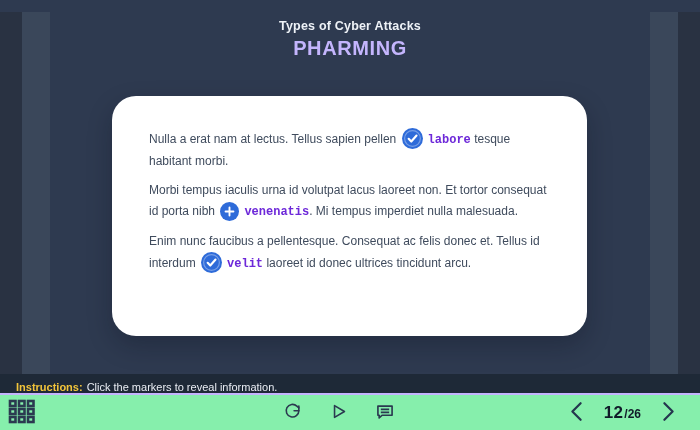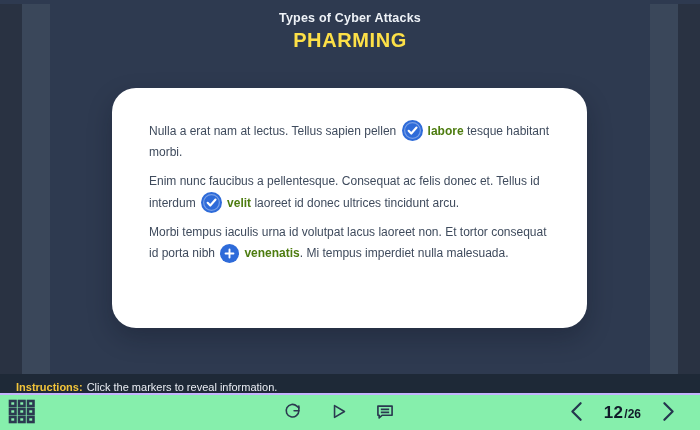--- a/index.html
+++ b/index.html
@@ -2,41 +2,41 @@
 <html><head>
 <meta charset="utf-8">
 <style>
   html,body{margin:0;padding:0;background:#111;}
   .screen{
     position:relative;width:700px;height:430px;overflow:hidden;
     font-family:"Liberation Sans", sans-serif;
     background:#2e3a50;
   }
   
-  .stage{position:absolute;left:0;top:4px;width:636px;height:374px;background:#2e3a50;}
+  .stage{position:absolute;left:0;top:12px;width:636px;height:374px;background:#2e3a50;}
   .band{position:absolute;top:0;height:374px;}
   .band-left-outer{left:0;width:22px;background:#293242;}
   .band-left-inner{left:22px;width:28px;background:#3a475a;}
   .band-right-inner{left:650px;width:28px;background:#3a475a;}
   .band-right-outer{left:678px;width:22px;background:#293242;}
 
   .header{position:absolute;left:0;top:7px;width:700px;text-align:center;}
   .pretitle{font-size:12.5px;font-weight:600;color:#eef2f7;letter-spacing:.2px;}
-  .title{margin-top:4px;font-size:20px;font-weight:700;color:#fde047;letter-spacing:.6px;}
+  .title{margin-top:4px;font-size:20px;font-weight:700;color:#c4b5fd;letter-spacing:.6px;}
 
   
   .card{
     position:absolute;left:112px;top:84px;width:475px;height:240px;
     background:#ffffff;border-radius:24px;
     box-shadow:0 10px 24px rgba(10,16,28,.28);
     box-sizing:border-box;
   }
   .card-text{padding:32px 37px 0 37px;}
   .para{margin:0 0 8px 0;font-size:12px;line-height:21px;color:#3f4b5d;}
-  .keyword{color:#4d7c0f;font-weight:700;margin-left:3px;}
+  .keyword{color:#6d28d9;font-weight:700;margin-left:3px;font-family:Liberation Mono, monospace;}
   .marker{
     display:inline-flex;align-items:center;justify-content:center;
     border-radius:50%;background:#2e6bd9;vertical-align:-6px;margin:0 2px;
     cursor:pointer;
   }
   .marker.check{width:21px;height:21px;}
   .marker.plus{width:19px;height:19px;}
   .marker svg{display:block;}
 
   
@@ -79,31 +79,31 @@
     </div>
 
     <div class="card">
       <div class="card-text">
           <p class="para"><span>Nulla a erat nam at lectus. Tellus sapien pellen </span><span class="marker check">
               <svg width="21" height="21" viewBox="0 0 24 24" fill="none">
                 <circle cx="12" cy="12" r="9" stroke="rgba(255,255,255,.35)" stroke-width="1.4"></circle>
                 <path d="M7.6 12.4 l3 3.1 L16.6 8.6" stroke="#ffffff" stroke-width="2.4" stroke-linecap="round" stroke-linejoin="round"></path>
               </svg>
             </span><span class="keyword">labore</span><span> tesque habitant morbi.</span></p>
+          <p class="para"><span>Morbi tempus iaculis urna id volutpat lacus laoreet non. Et tortor consequat id porta nibh </span><span class="marker plus">
+              <svg width="19" height="19" viewBox="0 0 24 24" fill="none">
+                <path d="M12 7 v10 M7 12 h10" stroke="#ffffff" stroke-width="2.4" stroke-linecap="round"></path>
+              </svg>
+            </span><span class="keyword">venenatis</span><span>. Mi tempus imperdiet nulla malesuada.</span></p>
           <p class="para"><span>Enim nunc faucibus a pellentesque. Consequat ac felis donec et. Tellus id interdum </span><span class="marker check">
               <svg width="21" height="21" viewBox="0 0 24 24" fill="none">
                 <circle cx="12" cy="12" r="9" stroke="rgba(255,255,255,.35)" stroke-width="1.4"></circle>
                 <path d="M7.6 12.4 l3 3.1 L16.6 8.6" stroke="#ffffff" stroke-width="2.4" stroke-linecap="round" stroke-linejoin="round"></path>
               </svg>
             </span><span class="keyword">velit</span><span> laoreet id donec ultrices tincidunt arcu.</span></p>
-          <p class="para"><span>Morbi tempus iaculis urna id volutpat lacus laoreet non. Et tortor consequat id porta nibh </span><span class="marker plus">
-              <svg width="19" height="19" viewBox="0 0 24 24" fill="none">
-                <path d="M12 7 v10 M7 12 h10" stroke="#ffffff" stroke-width="2.4" stroke-linecap="round"></path>
-              </svg>
-            </span><span class="keyword">venenatis</span><span>. Mi tempus imperdiet nulla malesuada.</span></p>
         </div>
     </div>
   </div>
 
   <div class="instructions-bar">
     <span class="instructions-label">Instructions:</span>
     <span class="instructions-text">Click the markers to reveal information.</span>
   </div>
 
   <div class="player-bar">

